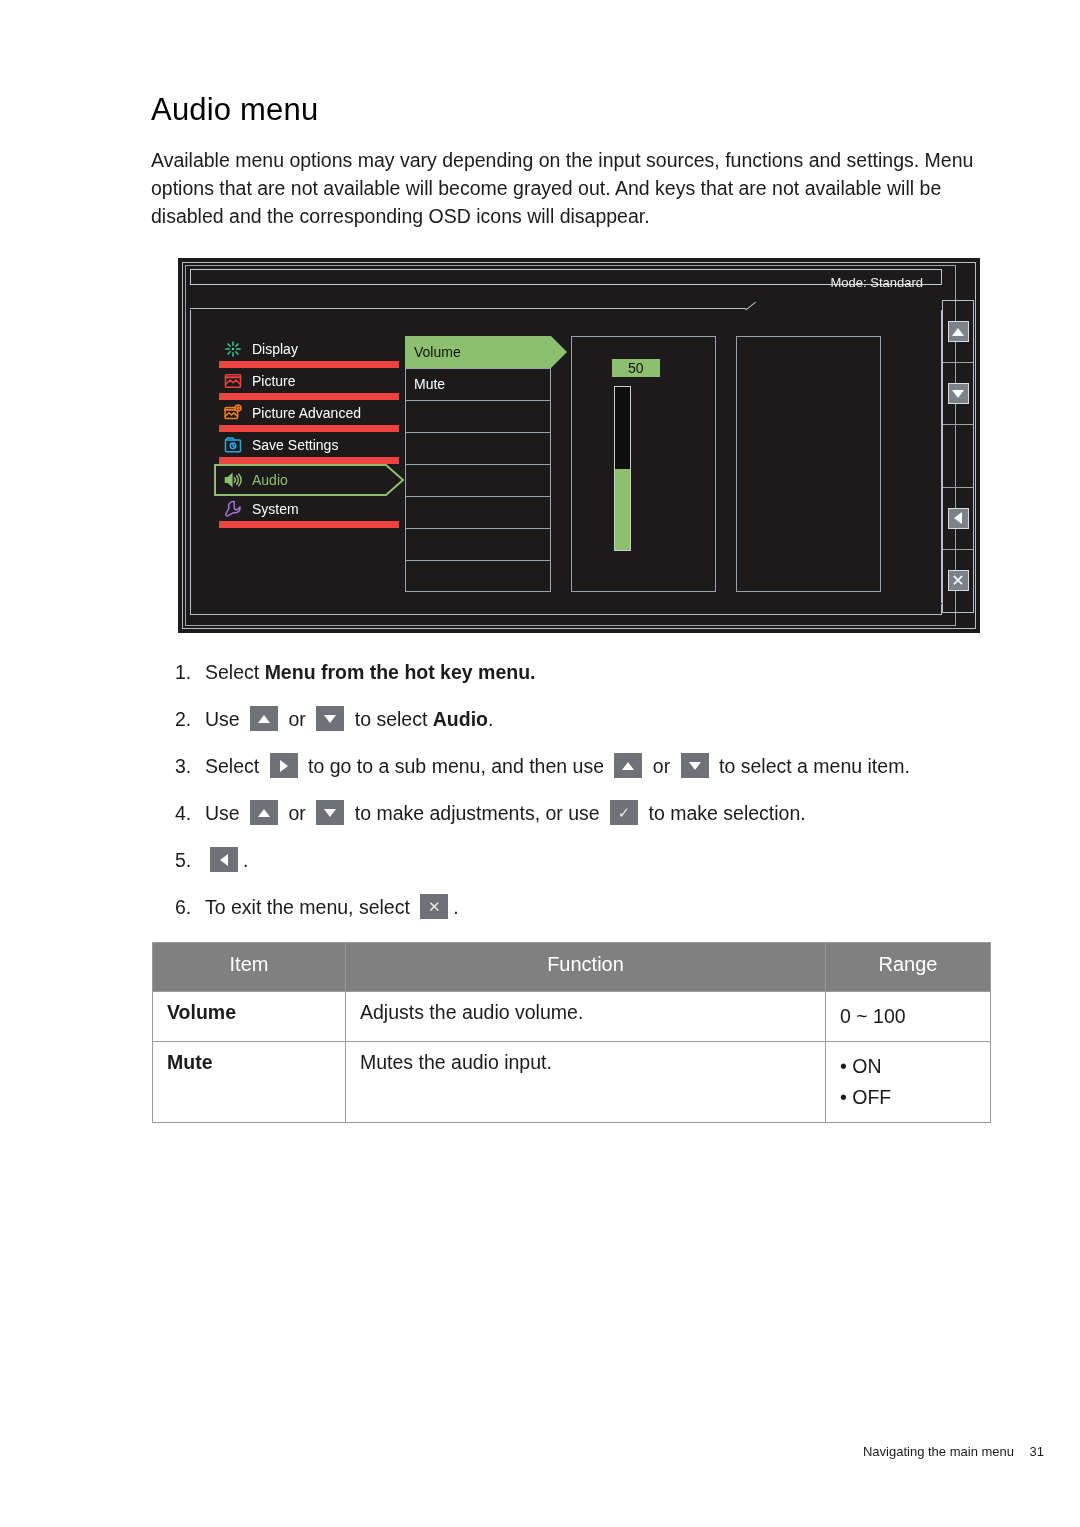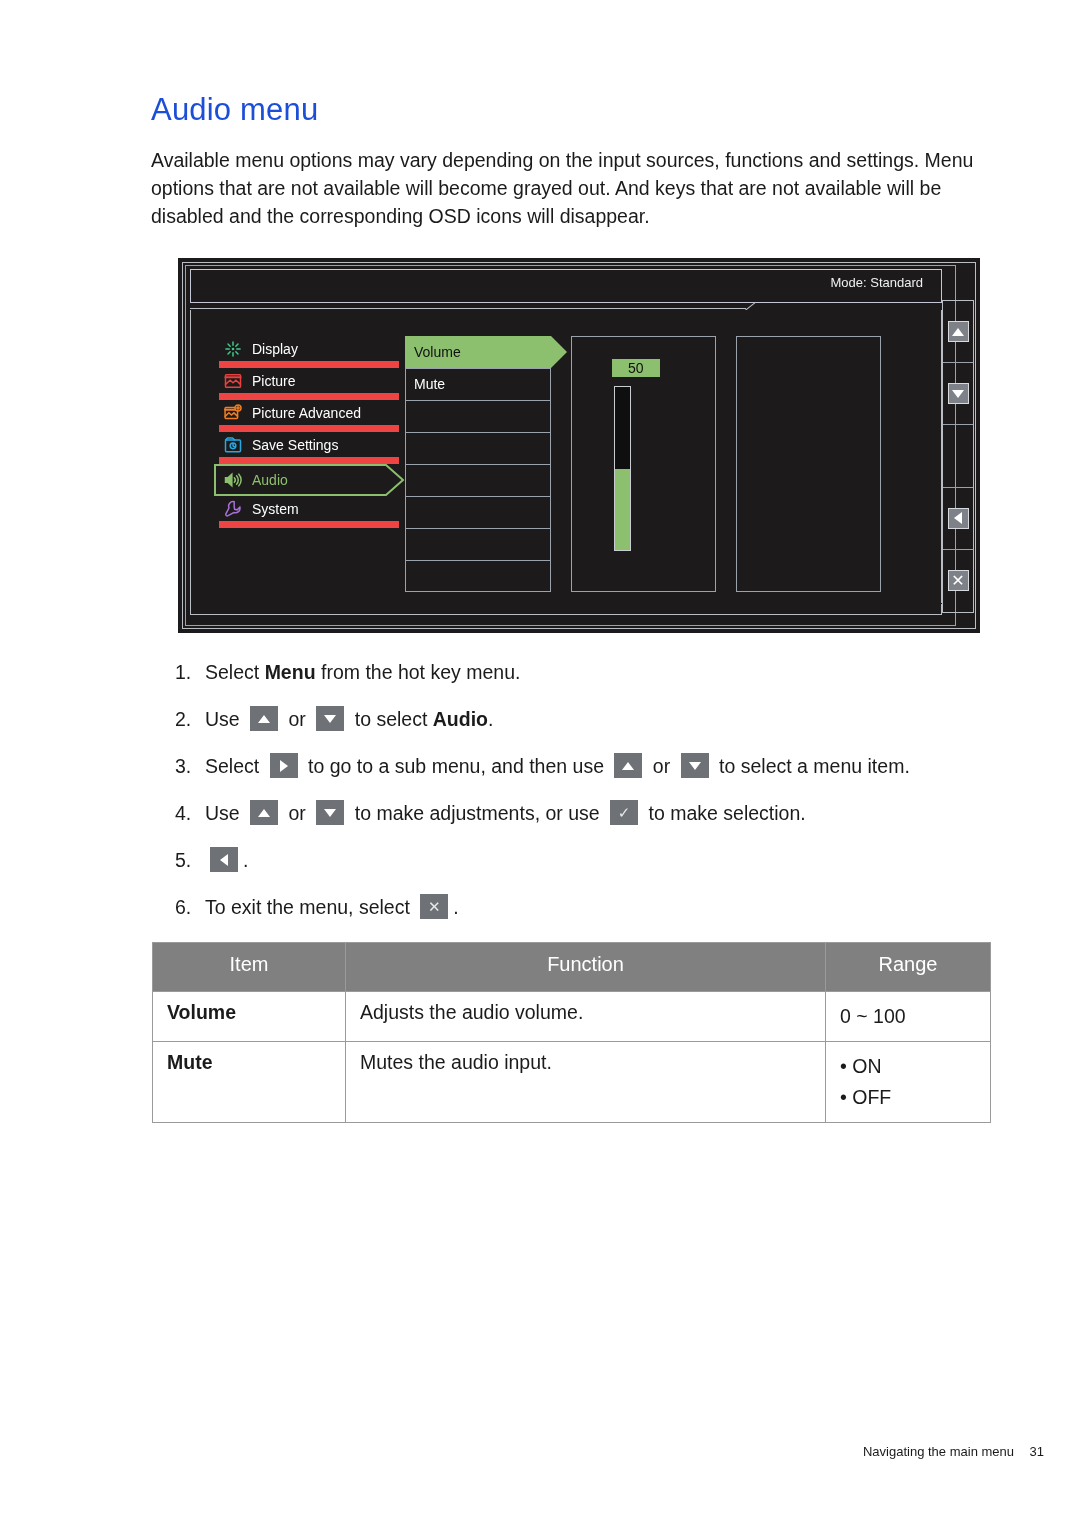--- a/index.html
+++ b/index.html
@@ -15,21 +15,21 @@
     color: #1a1a1a;
     overflow: hidden;
   }
 
   
   .page-title {
     position: absolute;
     left: 151px;
     top: 92px;
     font-size: 31px;
-    color: #1d4ed8;
+    color: #000000;
     letter-spacing: 0.2px;
     font-weight: normal;
   }
 
   .intro {
     position: absolute;
     left: 151px;
     top: 146px;
     width: 842px;
     font-size: 19.5px;
@@ -63,21 +63,21 @@
     right: 24px;
     bottom: 7px;
     border: 1px solid #9aa3ab;
     box-sizing: border-box;
   }
   .osd-titlebar {
     position: absolute;
     left: 12px;
     top: 11px;
     right: 38px;
-    height: 34px;
+    height: 16px;
     border: 1px solid #c3c7d6;
     box-sizing: border-box;
     background: #1c1a1a;
   }
   .osd-titlebar .mode-text {
     position: absolute;
     right: 18px;
     top: 5px;
     font-size: 13px;
     color: #f0f0f0;
@@ -512,21 +512,21 @@
       </div>
     </div>
 </div>
 
 <div class="steps" id="steps">
     <div class="step">
       <span class="num">1.</span>
       <span class="txt">
         <span style="white-space: pre;">Select </span>
         <b style="white-space: pre; text-align: right;">Menu</b>
-        <span style="white-space: pre;"> from the hot key menu.</span>
+        <span style="white-space: pre; font-weight: bold;"> from the hot key menu.</span>
       </span>
     </div>
     <div class="step">
       <span class="num">2.</span>
       <span class="txt">
         <span style="white-space: pre;">Use </span>
         <span class="ikey">
           <span class="tri-up"></span>
         </span>
         <span style="white-space: pre;"> or </span>

